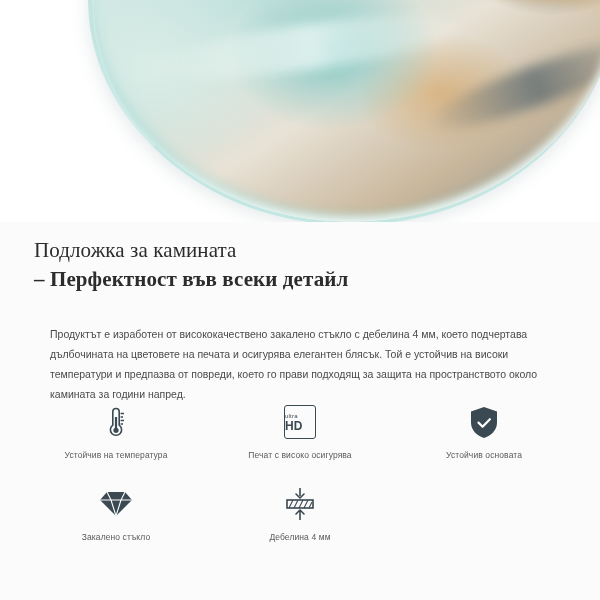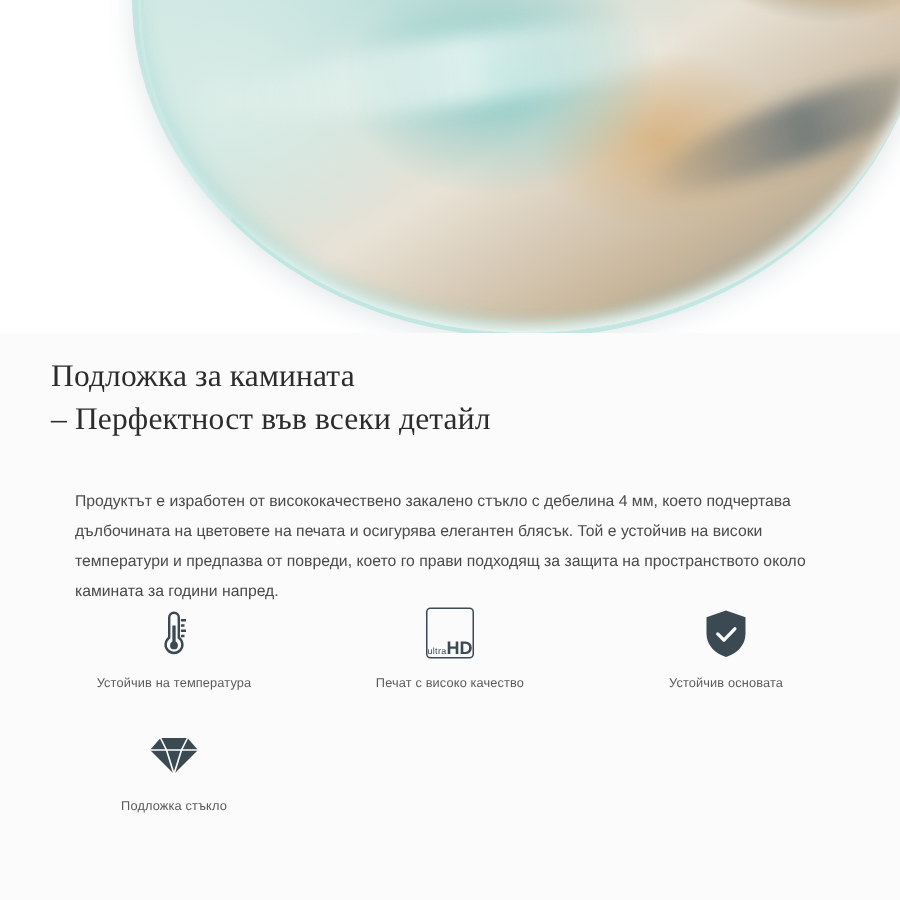--- a/index.html
+++ b/index.html
@@ -100,21 +100,21 @@
   .title {
     margin: 0;
     padding: 14px 48px 0 34px;
     font-family: "Liberation Serif", serif;
     font-size: 21px;
     line-height: 29px;
     font-weight: 400;
     color: #2c2c2c;
     letter-spacing: .1px;
   }
-  .title .line2 { display: block; }
+  .title .line2 { display: block; font-weight: bold; }
   .body-text {
     margin: 16px;
     padding: 14px 40px 0 34px;
     font-size: 10.5px;
     line-height: 20px;
     color: #4a4a4a;
   }
 
   
   .features {
@@ -150,22 +150,22 @@
     text-align: center;
     letter-spacing: .1px;
     max-width: 150px;
   }
   .ultra-hd {
     width: 30px;
     height: 32px;
     border: 1.6px solid #3b4a52;
     border-radius: 3px;
     display: flex;
-    flex-direction: row;
-    align-items: flex-end;
+    flex-direction: column;
+    align-items: flex-start;
     justify-content: center;
     line-height: 1;
   }
   .ultra-hd .u1 { font-size: 6px; color: #3b4a52; letter-spacing: .2px; }
   .ultra-hd .u2 { font-size: 12px; font-weight: bold; color: #3b4a52; margin-top: 1px; }
 </style>
 </head>
 <body>
 
 <div class="page">
@@ -203,39 +203,52 @@
       <span class="caption">Устойчив на температура</span>
     </div>
 
     <div class="feature">
       <span class="glyph">
         <span class="ultra-hd">
           <span class="u1">ultra</span>
           <span class="u2">HD</span>
         </span>
       </span>
-      <span class="caption">Печат с високо качество</span>
+      <span class="caption">Печат с високо осигурява</span>
     </div>
 
     <div class="feature">
       <span class="glyph">
         <svg width="32" height="36" viewBox="0 0 32 36">
           <path d="M16 3 29 7.5v11c0 8-6.2 13.4-13 15.5C9.2 31.9 3 26.5 3 18.5v-11L16 3z" fill="#3b4a52"></path>
           <path d="M10.5 18.6l4.1 4.1 7.3-7.5" fill="none" stroke="#ffffff" stroke-width="2.2" stroke-linecap="round" stroke-linejoin="round"></path>
         </svg>
       </span>
       <span class="caption">Устойчив основата</span>
     </div>
 
     <div class="feature">
       <span class="glyph">
         <svg width="34" height="30" viewBox="0 0 34 30">
           <path d="M8 3h18l7 8-16 16L1 11 8 3z" fill="#3b4a52"></path>
           <path d="M8 3l4 8h10l4-8M1 11h32M12 11l5 16 5-16" fill="none" stroke="#ffffff" stroke-width="1.1"></path>
         </svg>
       </span>
-      <span class="caption">Подложка стъкло</span>
-    </div>
-
-
+      <span class="caption">Закалено стъкло</span>
+    </div>
+
+
+    <div class="feature">
+      <span class="glyph">
+        <svg width="34" height="36" viewBox="0 0 34 36" stroke="#3b4a52" fill="none">
+          <path d="M17 2v8" stroke-width="1.6"></path>
+          <path d="M13 8l4 4 4-4" stroke-width="1.6" stroke-linecap="round" stroke-linejoin="round"></path>
+          <rect x="4" y="14" width="26" height="8" stroke-width="1.6"></rect>
+          <path d="M6 22l4-8M11 22l4-8M16 22l4-8M21 22l4-8M26 22l3-6" stroke-width="1.1"></path>
+          <path d="M17 34v-8" stroke-width="1.6"></path>
+          <path d="M13 28l4-4 4 4" stroke-width="1.6" stroke-linecap="round" stroke-linejoin="round"></path>
+        </svg>
+      </span>
+      <span class="caption">Дебелина 4 мм</span>
+    </div>
 
   </div>
 </div>
 
 </body></html>

